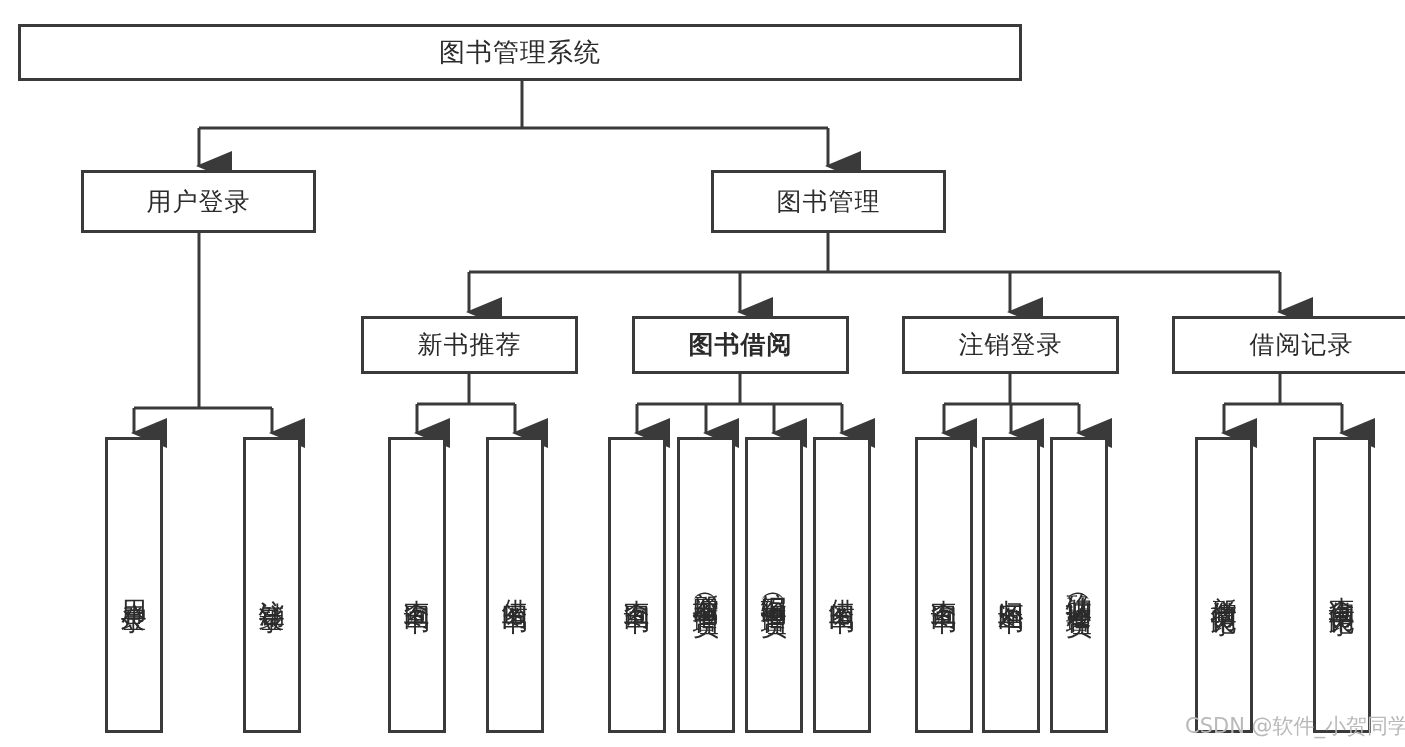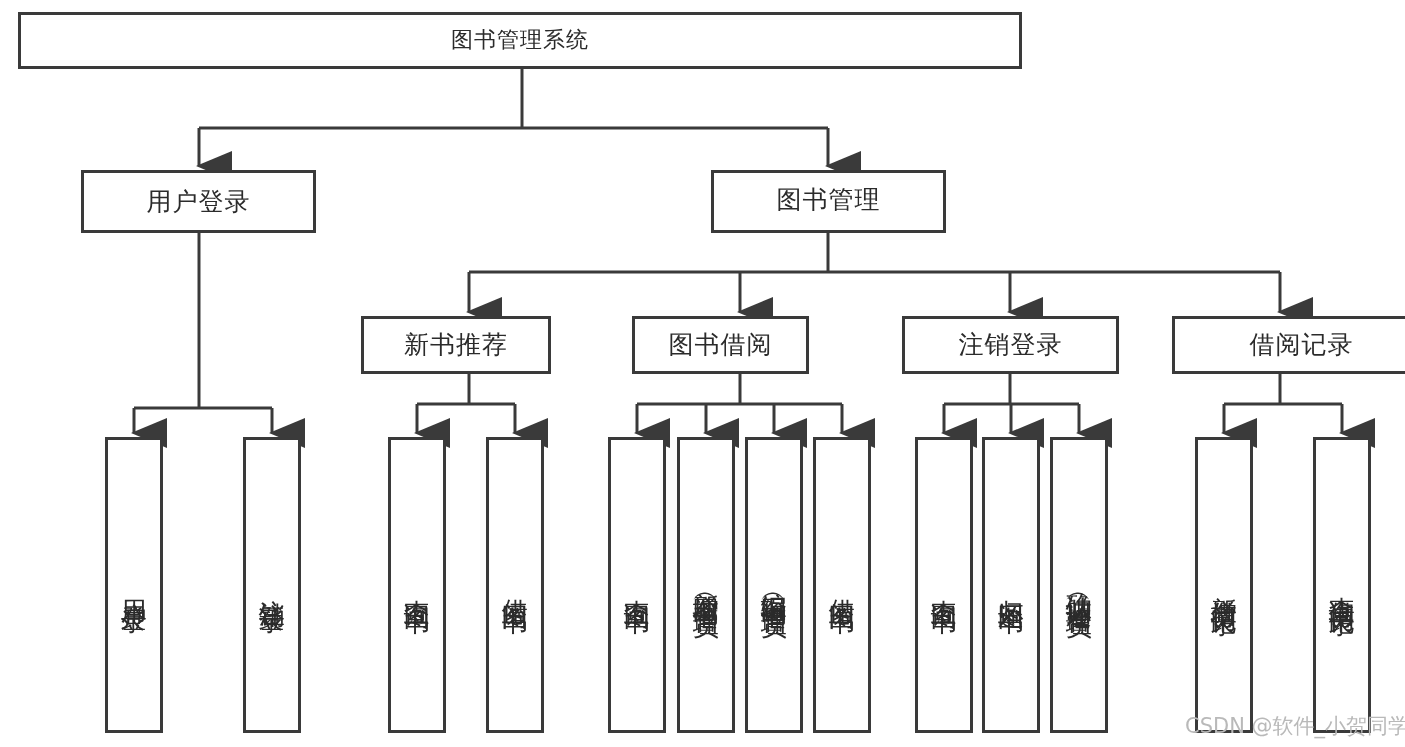--- a/index.html
+++ b/index.html
@@ -39,21 +39,22 @@
     color: #2b2b2b;
     z-index: 2;
   }
   .node.horiz {
     font-size: 25px;
     line-height: 1.1;
     letter-spacing: 1px;
     white-space: nowrap;
   }
   .node.root {
-    font-size: 22px;
+    font-size: 26px;
+    margin-top: 12px;
   }
   .node.leaf {
     align-items: flex-start;
     justify-content: center;
     padding-top: 0;
   }
   .vtext {
     writing-mode: vertical-rl;
     text-orientation: upright;
     font-size: 26px;
@@ -138,28 +139,28 @@
     </g>
   </svg>
 
   <div class="node horiz root" style="left:18px; top:12px; width:1004px; height:57px;">
     <span>图书管理系统</span>
   </div>
 
   <div class="node horiz" style="left:81px; top:170px; width:235px; height:63px;">
     <span>用户登录</span>
   </div>
-  <div class="node horiz" style="left:711px; top:170px; width:235px; height:63px;font-family:Liberation Mono, monospace;">
+  <div class="node horiz" style="left:711px; top:170px; width:235px; height:63px;">
     <span>图书管理</span>
   </div>
 
-  <div class="node horiz" style="left:361px; top:316px; width:190px; height:58px;">
+  <div class="node horiz" style="left:361px; top:316px; width:217px; height:58px;">
     <span>新书推荐</span>
   </div>
-  <div class="node horiz" style="left:632px; top:316px; width:177px; height:58px;">
+  <div class="node horiz" style="left:632px; top:316px; width:217px; height:58px;font-weight:bold;">
     <span>图书借阅</span>
   </div>
   <div class="node horiz" style="left:902px; top:316px; width:217px; height:58px;">
     <span>注销登录</span>
   </div>
   <div class="node horiz" style="left:1172px; top:316px; width:259px; height:58px;justify-content:center;">
     <span>借阅记录</span>
   </div>
 
   <div class="node leaf" style="left:105px; top:437px; width:58px; height:296px;">

